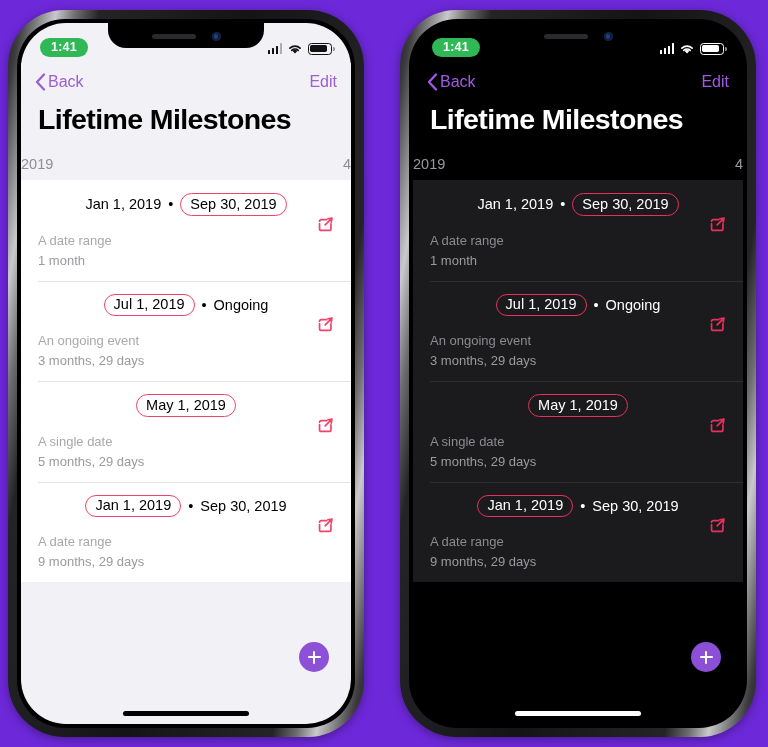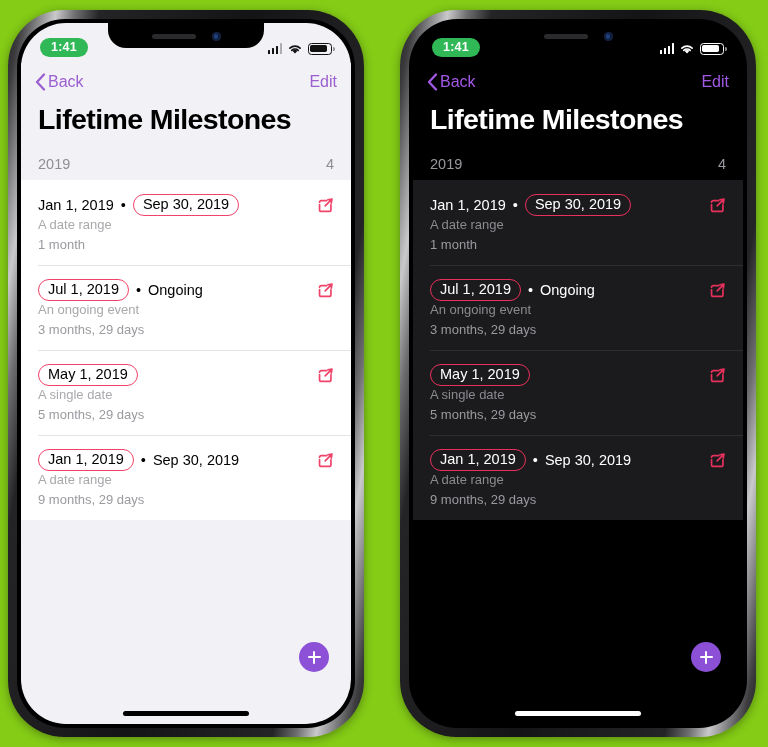--- a/index.html
+++ b/index.html
@@ -2,21 +2,21 @@
 <html><head>
 <meta charset="utf-8">
 <style>
   * { box-sizing: border-box; margin: 0; padding: 0; }
   html, body {
     width: 768px; height: 747px;
     background: #ffffff;
     font-family: "Liberation Sans", sans-serif;
     overflow: hidden;
   }
-  .stage { position: relative; width: 768px; height: 747px; background:#84cc16; }
+  .stage { position: relative; width: 768px; height: 747px; background:#6d28d9; }
 
   
   .phone {
     position: absolute;
     width: 356px; height: 727px;
     border-radius: 56px;
     background: linear-gradient(100deg,
         #1d1d1f 0%, #3c3c3e 3%, #8e8e90 7%, #c9c9cb 10%,
         #6e6e70 14%, #242426 19%, #141416 50%,
         #242426 81%, #6e6e70 86%, #c9c9cb 90%,
@@ -151,21 +151,21 @@
     z-index: 12;
   }
   .light .large-title { color: #000; background:#f2f1f6; }
   .dark  .large-title { color: #fff; background:#000; }
 
   
   .section-header {
     position: absolute; top: 125px; left: 0; right: 0;
     height: 32px;
     display: flex; align-items: center;
-    padding: 0 17px;
+    padding: 0 0;
     font-size: 14.5px;
     z-index: 12;
   }
   .light .section-header { background: #f2f1f6; color: #8e8e93; }
   .dark  .section-header { background: #000; color: #98989e; }
   .section-count { margin-left: auto; }
 
   
   .list {
     position: absolute; top: 157px; left: 0; right: 0;
@@ -181,20 +181,21 @@
   }
   .row + .row::before {
     content:""; position:absolute; top:0; left:17px; right:0; height:1px;
   }
   .light .row + .row::before { background: #e4e4e6; }
   .dark  .row + .row::before { background: #2e2e30; }
 
   .row-top {
     display: flex; align-items: center;
     min-height: 24px;
+    flex-direction: column;
   }
   .dates { display:flex; align-items:center; gap: 7px; }
   .date-plain { font-size: 14.5px; }
   .light .date-plain { color:#000; }
   .dark  .date-plain { color:#fff; }
   .date-pill {
     font-size: 14.5px;
     border: 1.4px solid #f0436a;
     border-radius: 13px;
     padding: 2.5px 9px 3.5px 9px;

